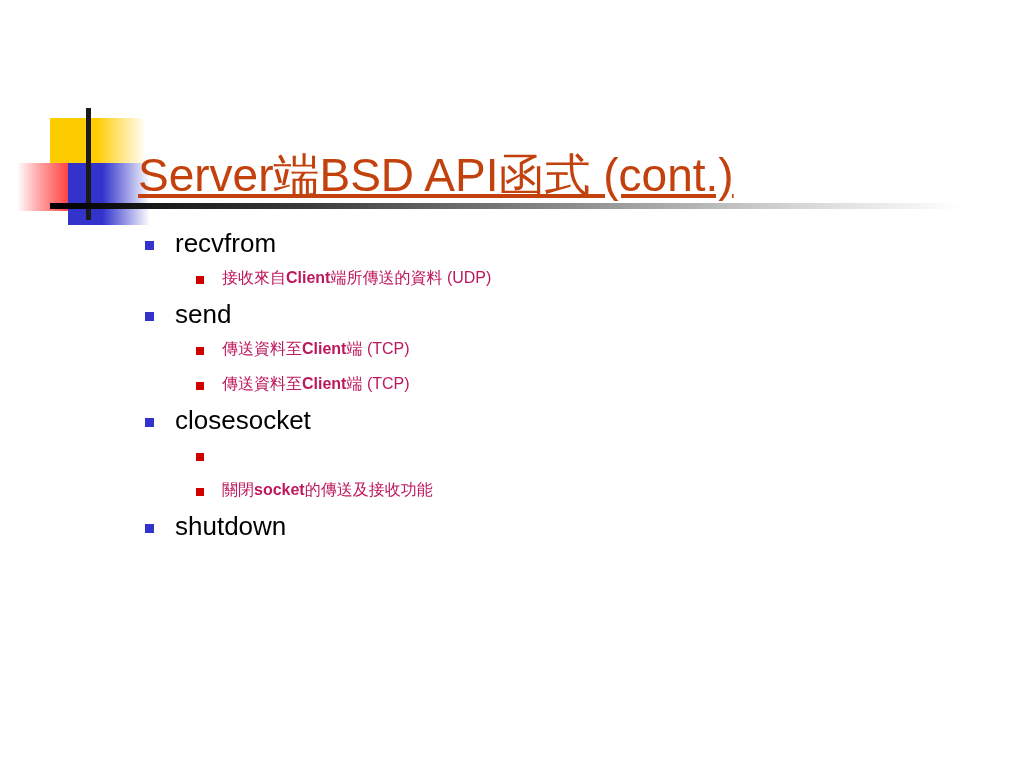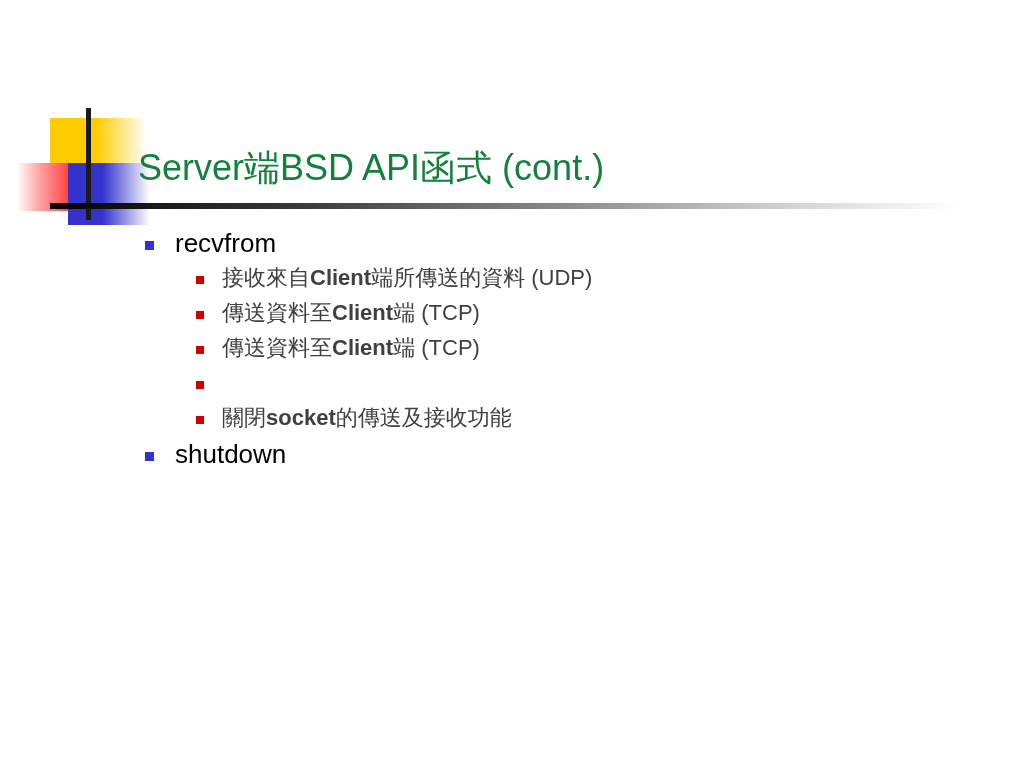--- a/index.html
+++ b/index.html
@@ -70,26 +70,27 @@
     height: 6px;
     background: linear-gradient(to right, #000000 0%, #3b3b3b 28%, #8f8f8f 58%, #d6d6d6 82%, #ffffff 100%);
   }
 
   
   .title {
     position: absolute;
     left: 138px;
     top: 112px;
     width: 860px;
-    font-size: 36px;
+    font-size: 46px;
     line-height: 64px;
-    color: #15803d;
+    color: #c2410c;
     font-weight: normal;
     white-space: nowrap;
     letter-spacing: 0px;
+    text-decoration: underline;
   }
 
   
   .body {
     position: absolute;
     left: 0;
     top: 228px;
     width: 988px;
   }
   .group {
@@ -130,23 +131,23 @@
     margin-right: 18px;
   }
 
   .text-l1 {
     font-size: 26px;
     line-height: 30px;
     color: #000000;
     white-space: nowrap;
   }
   .text-l2 {
-    font-size: 22px;
+    font-size: 16px;
     line-height: 28px;
-    color: #404040;
+    color: #be185d;
     white-space: nowrap;
   }
   .text-l2 .latin {
     font-weight: bold;
   }
 </style>
 </head>
 <body>
 
 <div class="slide">
@@ -166,32 +167,40 @@
         <div class="row row-l1">
           <span class="bullet bullet-l1"></span>
           <span class="text-l1">recvfrom</span>
         </div>
         <div class="row row-l2">
           <span class="bullet bullet-l2"></span>
           <span class="text-l2"><span>接收來自</span><span class="latin">Client</span><span>端所傳送的資料 (UDP)</span></span>
         </div>
       </div>
       <div class="group">
+        <div class="row row-l1">
+          <span class="bullet bullet-l1"></span>
+          <span class="text-l1">send</span>
+        </div>
         <div class="row row-l2">
           <span class="bullet bullet-l2"></span>
           <span class="text-l2"><span>傳送資料至</span><span class="latin">Client</span><span>端 (TCP)</span></span>
         </div>
       </div>
       <div class="group">
         <div class="row row-l2">
           <span class="bullet bullet-l2"></span>
           <span class="text-l2"><span>傳送資料至</span><span class="latin">Client</span><span>端 (TCP)</span></span>
         </div>
       </div>
       <div class="group">
+        <div class="row row-l1">
+          <span class="bullet bullet-l1"></span>
+          <span class="text-l1">closesocket</span>
+        </div>
         <div class="row row-l2">
           <span class="bullet bullet-l2"></span>
         </div>
       </div>
       <div class="group">
         <div class="row row-l2">
           <span class="bullet bullet-l2"></span>
           <span class="text-l2"><span>關閉</span><span class="latin">socket</span><span>的傳送及接收功能</span></span>
         </div>
         <div class="row row-l1">

